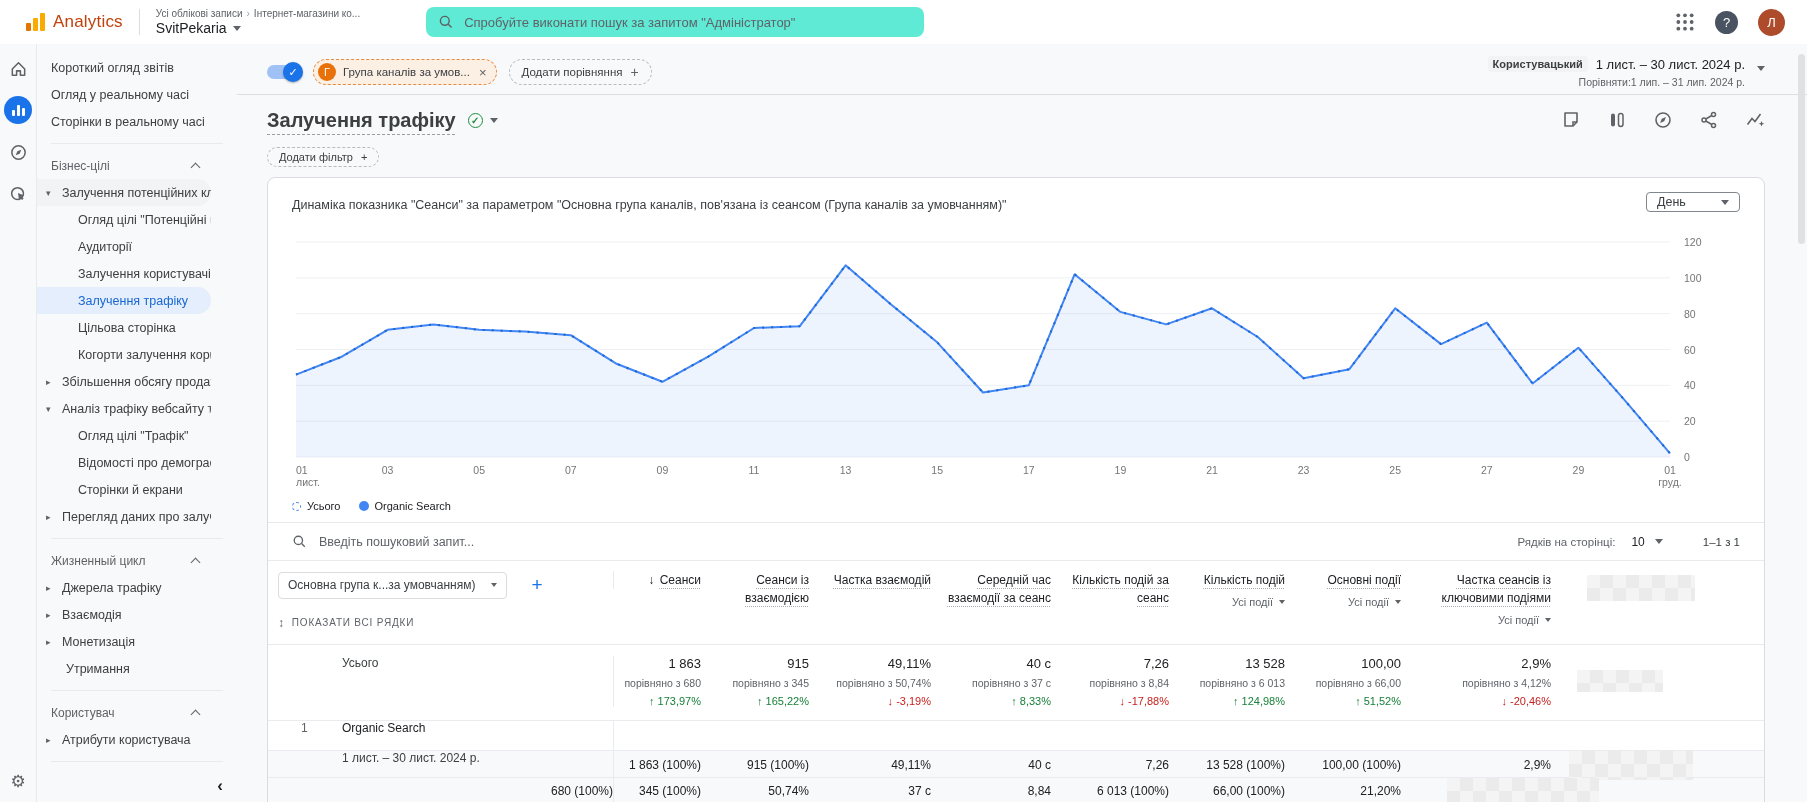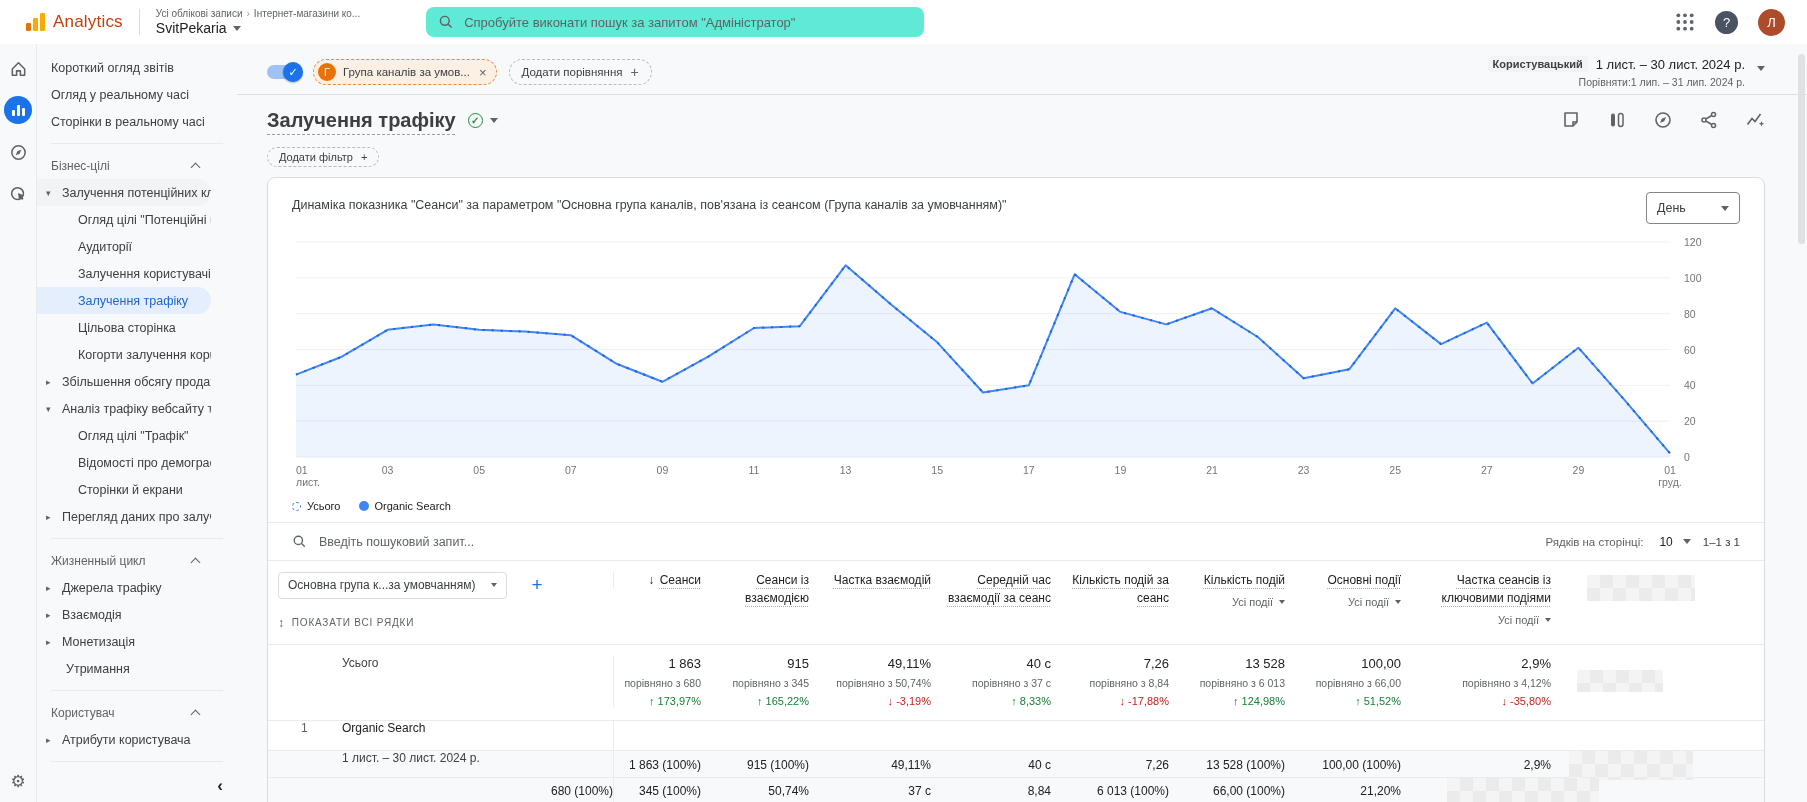--- a/index.html
+++ b/index.html
@@ -67,36 +67,36 @@
 .page-title{font-size:20px;color:#3c4043;text-decoration:underline dashed #9aa0a6 1px;text-underline-offset:7px;cursor:pointer}
 .title-badge{margin-left:12px;display:flex;align-items:center;gap:7px;cursor:pointer}
 .ok-circle{width:15px;height:15px;border:1.6px solid #1e8e3e;border-radius:50%;color:#1e8e3e;font-size:10px;display:flex;align-items:center;justify-content:center;font-weight:bold}
 .report-icons{margin-left:auto;display:flex;align-items:center;gap:26px}
 .ri{width:20px;height:20px;cursor:pointer;color:#5f6368}
 .filter-row{margin-top:8px}
 .chip-filter{display:inline-flex;align-items:center;gap:8px;border:1px dashed #b6bbc1;border-radius:14px;padding:3px 11px;font-size:11px;color:#3c4043;cursor:pointer}
 
 .card{margin-top:10px;background:#fff;border:1px solid #dadce0;border-radius:8px;padding:20px 24px 0;position:relative;height:640px}
 .chart-title{font-size:12.5px;color:#3c4043;padding-right:220px}
-.granularity{position:absolute;top:14px;right:24px;width:94px;height:32px;border:1px solid #80868b;border-radius:4px;display:flex;align-items:center;justify-content:space-between;padding:0 10px;font-size:12.5px;color:#3c4043;cursor:pointer}
+.granularity{position:absolute;top:14px;right:24px;width:94px;height:20px;border:1px solid #80868b;border-radius:4px;display:flex;align-items:center;justify-content:space-between;padding:0 10px;font-size:12.5px;color:#3c4043;cursor:pointer}
 .chart-wrap{margin-top:22px}
 .ytick{font-size:10.5px;fill:#757575}
 .xtick{font-size:10.5px;fill:#757575}
 .legend{display:flex;gap:18px;align-items:center;margin:4px 0 10px;font-size:11px;color:#202124}
 .lg-item{display:flex;align-items:center;gap:6px;cursor:pointer}
 .lg-dash{width:9px;height:9px;border-radius:50%;border:1.4px dashed #4285f4}
 .lg-dot{width:10px;height:10px;border-radius:50%;background:#4285f4}
 
 .table-wrap{margin:0 -24px}
 .search-row{border-top:1px solid #e8eaed;height:38px;display:flex;align-items:center;padding:0 24px;gap:12px}
 .search-row input{flex:1;border:none;outline:none;font-size:12.5px;font-family:"Liberation Sans",sans-serif;color:#202124;background:transparent}
 .search-row input::placeholder{color:#5f6368}
 .rpp{display:flex;align-items:center;gap:8px;font-size:11.5px;color:#5f6368}
 .rpp .rpp-val{color:#202124;font-size:12px;display:flex;gap:10px;align-items:center;margin-left:8px;cursor:pointer}
-.pagination{font-size:11.5px;color:#3c4043;}
+.pagination{font-size:11.5px;color:#3c4043;margin-left:28px}
 .t-row{display:grid;grid-template-columns:345px 88px 108px 122px 120px 118px 116px 116px 150px 1fr}
 .t-row>.t-cell:nth-child(2){border-left:1px solid #e9ebee}
 .t-cell{display:flex;flex-direction:column;justify-content:center;align-items:flex-end;font-size:12px;color:#202124}
 .t-head{border-top:1px solid #e8eaed;padding:10px 0 12px;align-items:start}
 .t-head .t-cell{justify-content:flex-start;text-align:right;line-height:1.5;padding-left:10px}
 .hlab{text-decoration:underline dotted #a9adb2 1px;text-underline-offset:4px;cursor:pointer}
 .sort-arrow{color:#202124;margin-right:2px}
 .hfilter{margin-top:5px;font-size:11px;color:#5f6368;display:flex;align-items:center;gap:6px;cursor:pointer}
 .tri{width:0;height:0;border-left:3.5px solid transparent;border-right:3.5px solid transparent;border-top:4.5px solid #5f6368;display:inline-block}
 .dim-cell{align-items:flex-start!important;padding-left:24px}
@@ -528,21 +528,21 @@
               <div class="td up">↑ 124,98%</div>
             </div>
             <div class="t-cell">
               <div class="tv">100,00</div>
               <div class="tc">порівняно з 66,00</div>
               <div class="td up">↑ 51,52%</div>
             </div>
             <div class="t-cell">
               <div class="tv">2,9%</div>
               <div class="tc">порівняно з 4,12%</div>
-              <div class="td down">↓ -35,80%</div>
+              <div class="td down">↓ -20,46%</div>
             </div>
             <div class="t-cell last">
               <div class="mosaic m-tot"></div>
             </div>
           </div>
 
         <div class="t-body">
             <div class="t-row r-first">
               <div class="t-cell name-cell">
                 <span class="ridx">1</span>

